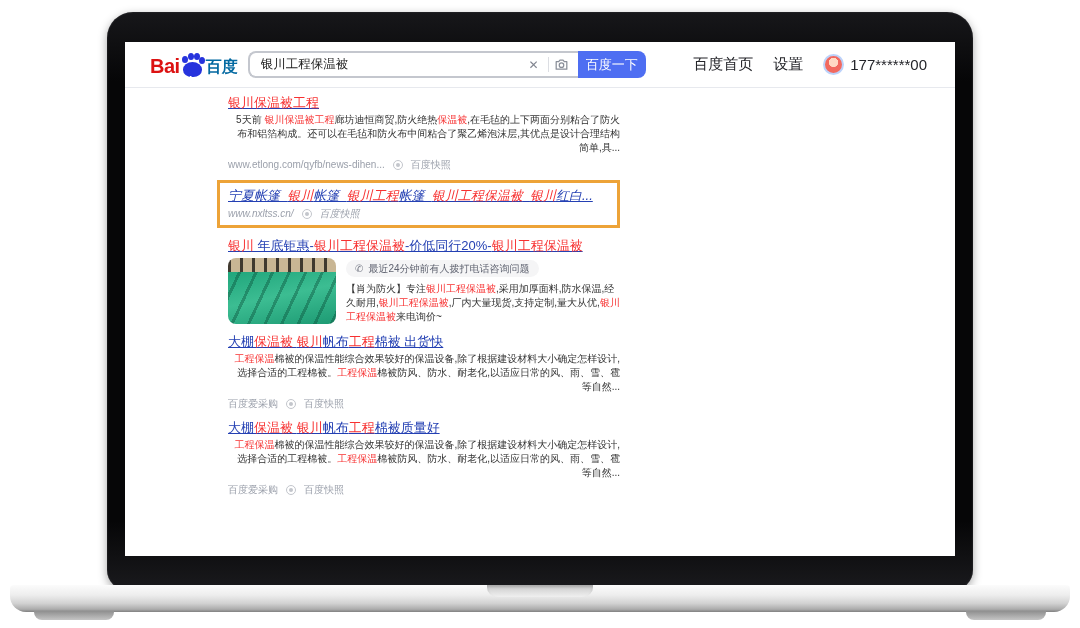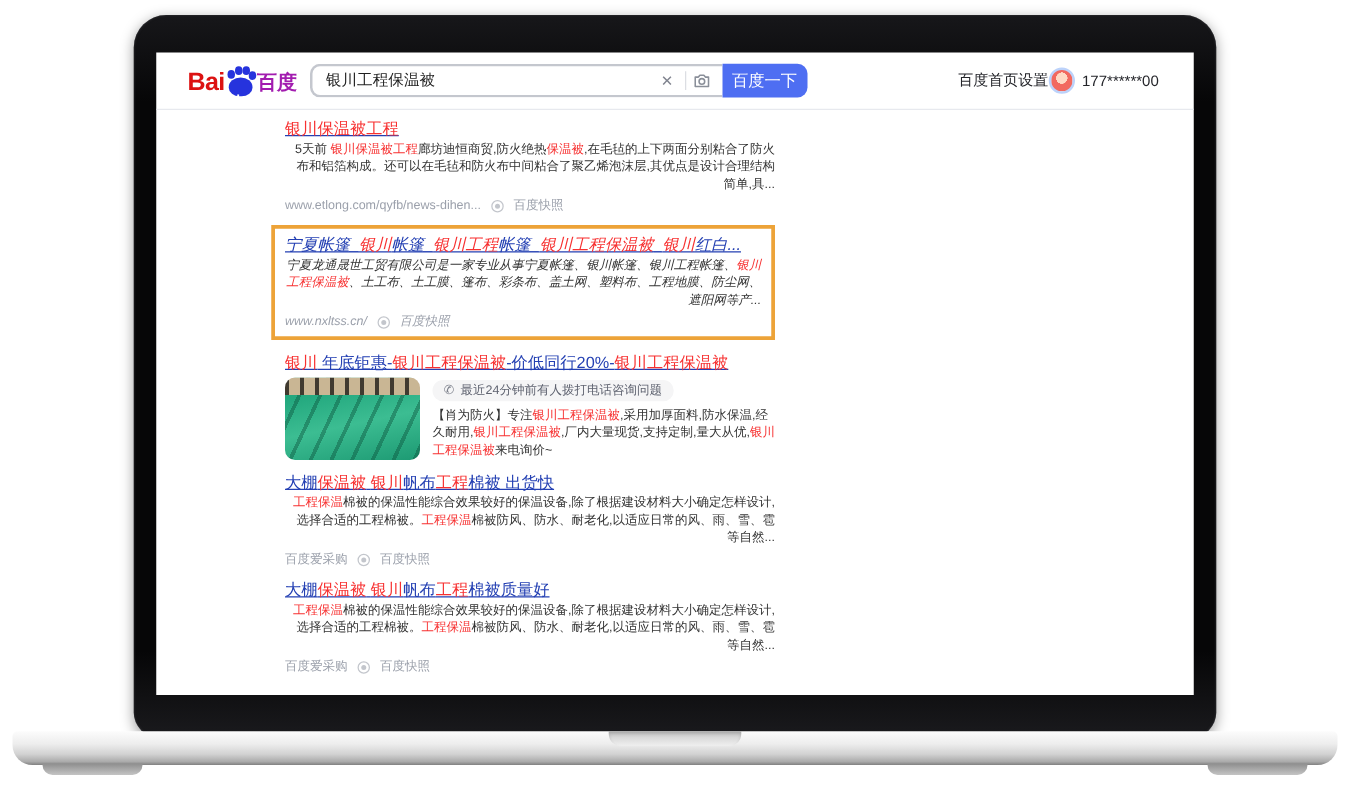--- a/index.html
+++ b/index.html
@@ -25,31 +25,31 @@
 
   
   .sr-header{height:46px;display:flex;align-items:center;padding:0 28px 0 25px;border-bottom:1px solid #e7e9ee;}
   .logo{display:flex;align-items:flex-end;cursor:pointer;user-select:none;}
   .bai{color:#dc1212;font-weight:700;font-size:20px;line-height:22px;letter-spacing:-.5px;text-align:right;}
   .paw{position:relative;width:25px;height:25px;margin:0 1px -1px 0;}
   .paw::before{content:"";position:absolute;left:3px;top:9px;width:19px;height:15px;background:#2633dd;border-radius:50% 50% 46% 46%;}
   .paw::after{content:"";position:absolute;left:2px;top:3px;width:6px;height:7px;border-radius:50%;background:#2633dd;
     box-shadow:6px -3px 0 0 #2633dd,12px -3px 0 0 #2633dd,17px 1px 0 0 #2633dd;}
   .paw .du{position:absolute;left:6px;top:21px;color:#fff;font-size:10.5px;font-weight:700;z-index:2;}
-  .cn{color:#a21caf;font-weight:700;font-size:16px;line-height:20px;}
+  .cn{color:#0369a1;font-weight:700;font-size:16px;line-height:20px;}
   .sbar{display:flex;align-items:center;margin-left:10px;}
   .sbox{display:flex;align-items:center;width:330px;height:27px;border:2px solid #c4c7ce;border-right:0;
     border-radius:8px 0 0 8px;padding:0 9px 0 11px;background:#fff;}
   .sin{flex:1;border:0;outline:0;font-size:12.5px;color:#1f1f1f;min-width:0;background:transparent;}
   .clr{color:#80848f;font-size:12px;cursor:pointer;padding:0 4px;}
   .vdiv{width:1px;height:15px;background:#dcdee3;margin:0 5px;}
   .cam{cursor:pointer;display:flex;align-items:center;}
   .sbtn{width:68px;height:27px;background:var(--btn);color:#fff;border:0;border-radius:0 8px 8px 0;
     font-size:13px;cursor:pointer;}
-  .hright{margin-left:auto;display:flex;align-items:center;gap:0;font-size:12px;color:#24252a;}
+  .hright{margin-left:auto;display:flex;align-items:center;gap:20px;font-size:15px;color:#24252a;}
   .hright a{color:#24252a;text-decoration:none;cursor:pointer;}
   .acct{display:flex;align-items:center;gap:6px;cursor:pointer;}
   .avatar{width:21px;height:21px;border-radius:50%;border:2px solid #bcd2fa;
     background:radial-gradient(circle at 50% 38%,#ffd9c4 0 33%,#f2695f 34% 72%,#e8544a 100%);}
 
   
   .results{padding:6px 0 0 103px;width:500px;}
   .result{width:392px;margin-bottom:9px;}
   .r-title{font-size:13px;line-height:17px;color:var(--blue);text-decoration:underline;cursor:pointer;margin-bottom:2px;}
   .r-title .hl{color:var(--red);}
@@ -125,21 +125,20 @@
           <div class="r-title"><span class="hl">银川保温被工程</span></div>
           <div class="r-snip"><span>5天前 </span><span class="hl">银川保温被工程</span><span>廊坊迪恒商贸,防火绝热</span><span class="hl">保温被</span><span>,在毛毡的上下两面分别粘合了防火布和铝箔构成。还可以在毛毡和防火布中间粘合了聚乙烯泡沫层,其优点是设计合理结构简单,具...</span></div>
           <div class="r-src">
             <span>www.etlong.com/qyfb/news-dihen...</span>
             <span class="oicon"></span>
             <span class="snap">百度快照</span>
           </div>
         </div>
         <div class="result boxed">
           <div class="r-title"><span>宁夏帐篷_</span><span class="hl">银川</span><span>帐篷_</span><span class="hl">银川工程</span><span>帐篷_</span><span class="hl">银川工程保温被</span><span>_</span><span class="hl">银川</span><span>红白...</span></div>
-          <div class="r-snip"><span>宁夏龙通晟世工贸有限公司是一家专业从事宁夏帐篷、银川帐篷、银川工程帐篷、</span><span class="hl">银川工程保温被</span><span>、土工布、土工膜、篷布、彩条布、盖土网、塑料布、工程地膜、防尘网、遮阳网等产...</span></div>
           <div class="r-src">
             <span>www.nxltss.cn/</span>
             <span class="oicon"></span>
             <span class="snap">百度快照</span>
           </div>
         </div>
         <div class="result">
           <div class="r-title"><span class="hl">银川</span><span> 年底钜惠-</span><span class="hl">银川工程保温被</span><span>-价低同行20%-</span><span class="hl">银川工程保温被</span></div>
           <div class="ad-row">
             <div class="thumb"></div>

